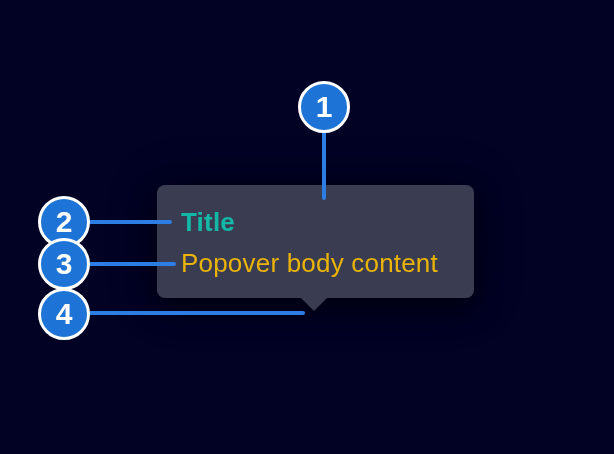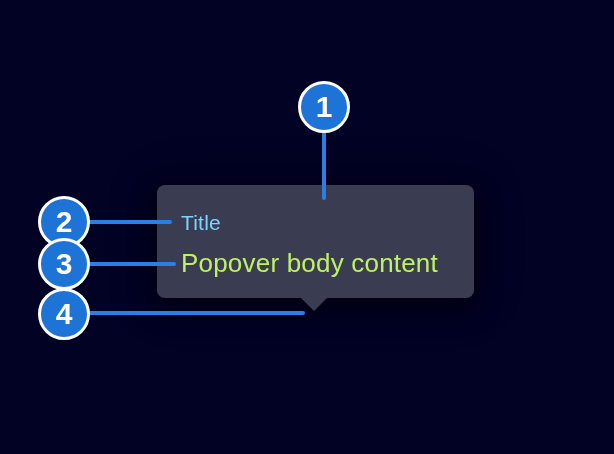--- a/index.html
+++ b/index.html
@@ -22,29 +22,29 @@
     top: 185px;
     width: 317px;
     height: 113px;
     background: #3a3d52;
     border-radius: 8px;
     box-shadow: 0 10px 28px rgba(0,0,0,0.45), 0 2px 50px rgba(0,0,0,0.30);
     box-sizing: border-box;
     padding: 17px 24px 0 24px;
   }
   .popover-title {
-    color: #7dd3fc;
-    font-size: 21px;
-    font-weight: 400;
+    color: #14b8a6;
+    font-size: 26px;
+    font-weight: 700;
     line-height: 41px;
     letter-spacing: 0.2px;
     white-space: nowrap;
   }
   .popover-body {
-    color: #bef264;
+    color: #eab308;
     font-size: 26px;
     font-weight: 400;
     line-height: 40px;
     letter-spacing: 0.2px;
     white-space: nowrap;
   }
   .popover-caret {
     position: absolute;
     left: 143px;
     bottom: -13px;

